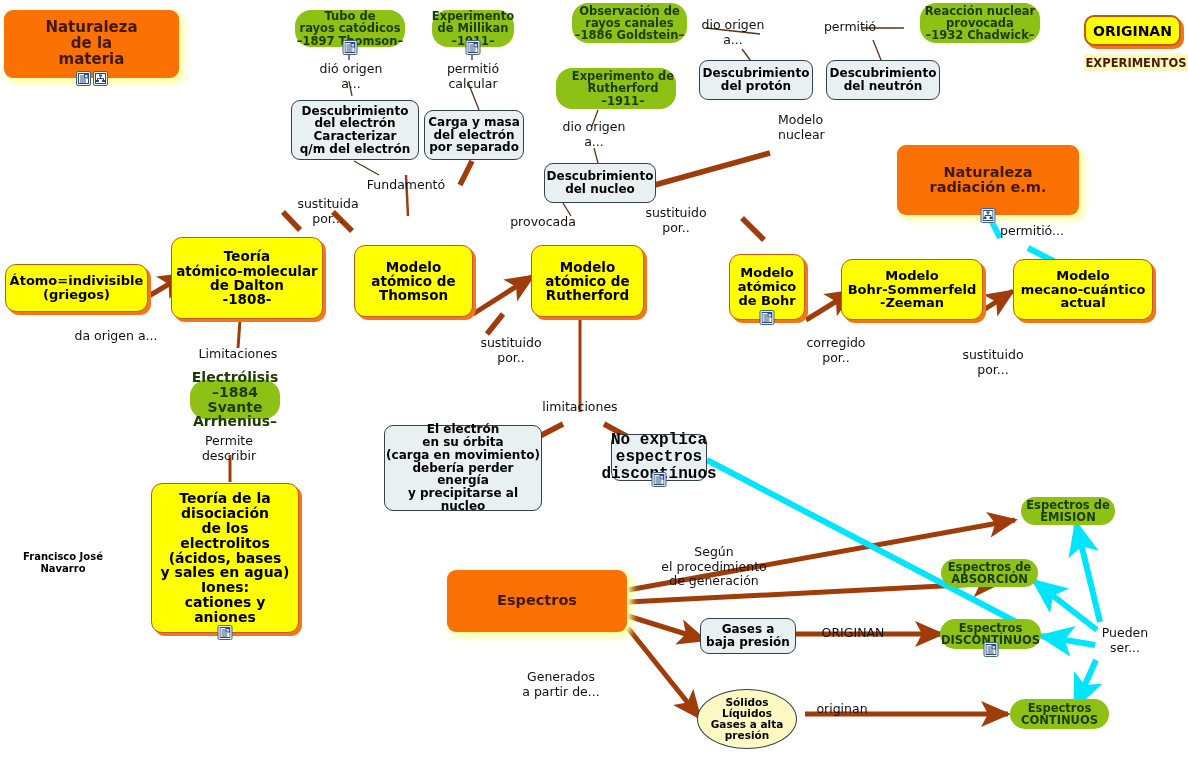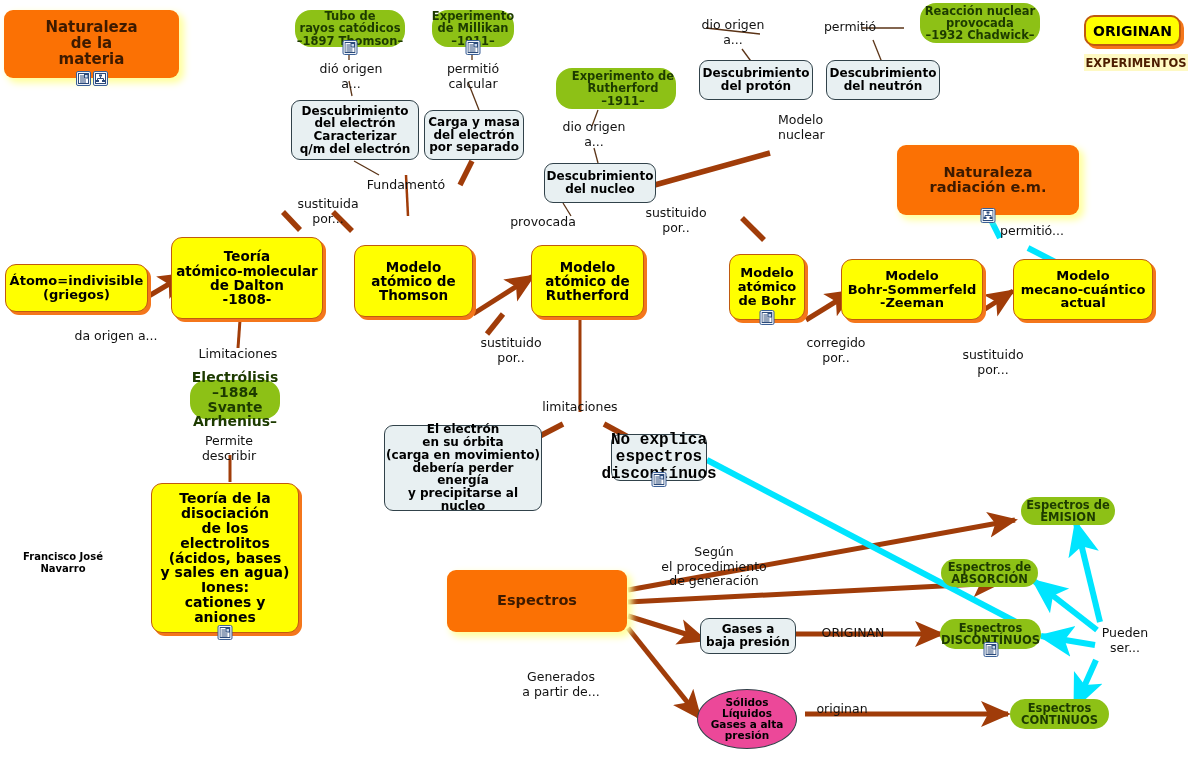--- a/index.html
+++ b/index.html
@@ -42,21 +42,21 @@
   }
   
   .concept{
     background:#e8f0f2;
     border:1px solid #31424a;
     border-radius:9px;
     color:#000000;
     font-weight:bold;
   }
   .concept-ellipse{
-    background:#ec4899;
+    background:#fef9c3;
     border:1px solid #31424a;
     border-radius:50%;
     color:#000000;
     font-weight:bold;
   }
   
   .experiment{
     background:#8dc116;
     color:#1d3b00;
     font-weight:bold;
@@ -271,20 +271,25 @@
             <line x1="2" y1="3" x2="6" y2="3" stroke="#2b4a7a"></line>
             <line x1="2" y1="5" x2="6" y2="5" stroke="#2b4a7a"></line>
             <line x1="2" y1="7" x2="8" y2="7" stroke="#2b4a7a"></line>
             <line x1="2" y1="9" x2="8" y2="9" stroke="#2b4a7a"></line>
             <rect x="6.5" y="1.5" width="3.5" height="3.5" fill="#c9d9ef" stroke="#2b4a7a"></rect>
           </svg>
       </span>
     </div>
   </div>
 
+  <div class="node experiment" style="left:572px;top:3px;width:115px;height:40px;font-size:11.5px;">
+    <span class="txt">Observación de
+rayos canales
+–1886 Goldstein–</span>
+  </div>
 
   <div class="node experiment" style="left:556px;top:68px;width:120px;height:41px;font-size:11.5px;padding-left:14px;">
     <span class="txt">Experimento de
 Rutherford
 –1911–</span>
   </div>
 
   <div class="node experiment" style="left:920px;top:3px;width:120px;height:40px;font-size:11.5px;">
     <span class="txt">Reacción nuclear
 provocada

